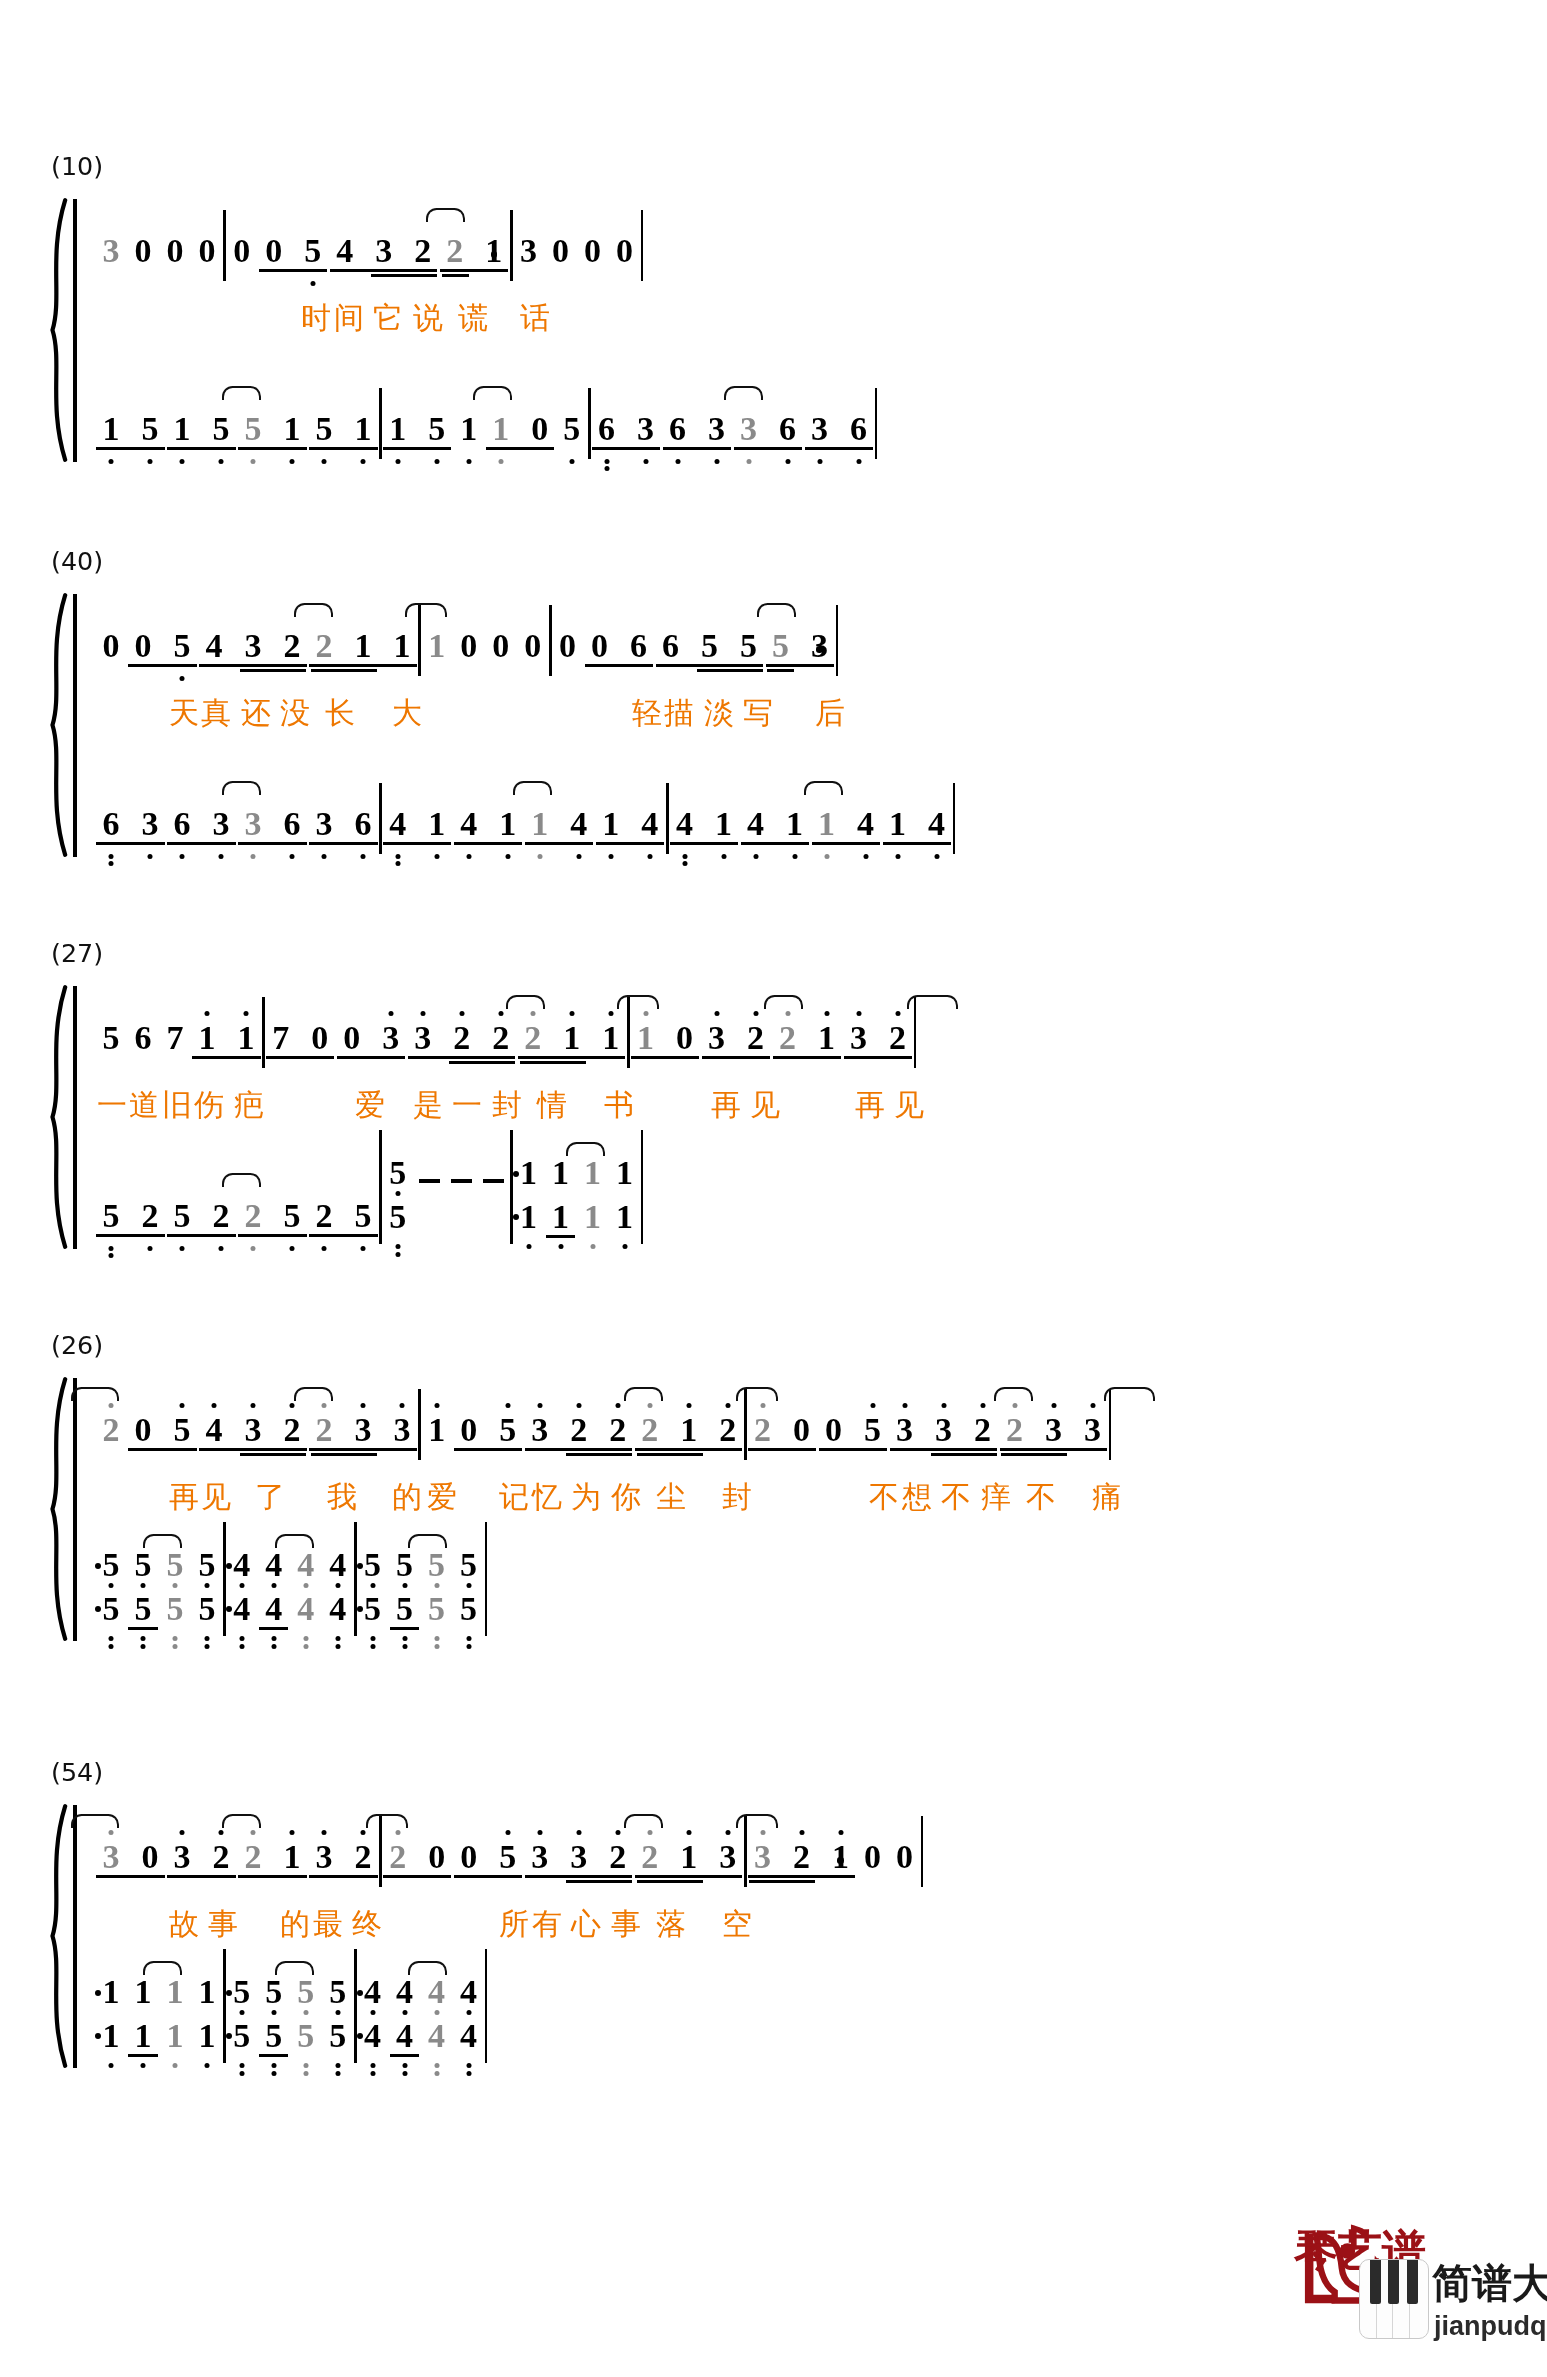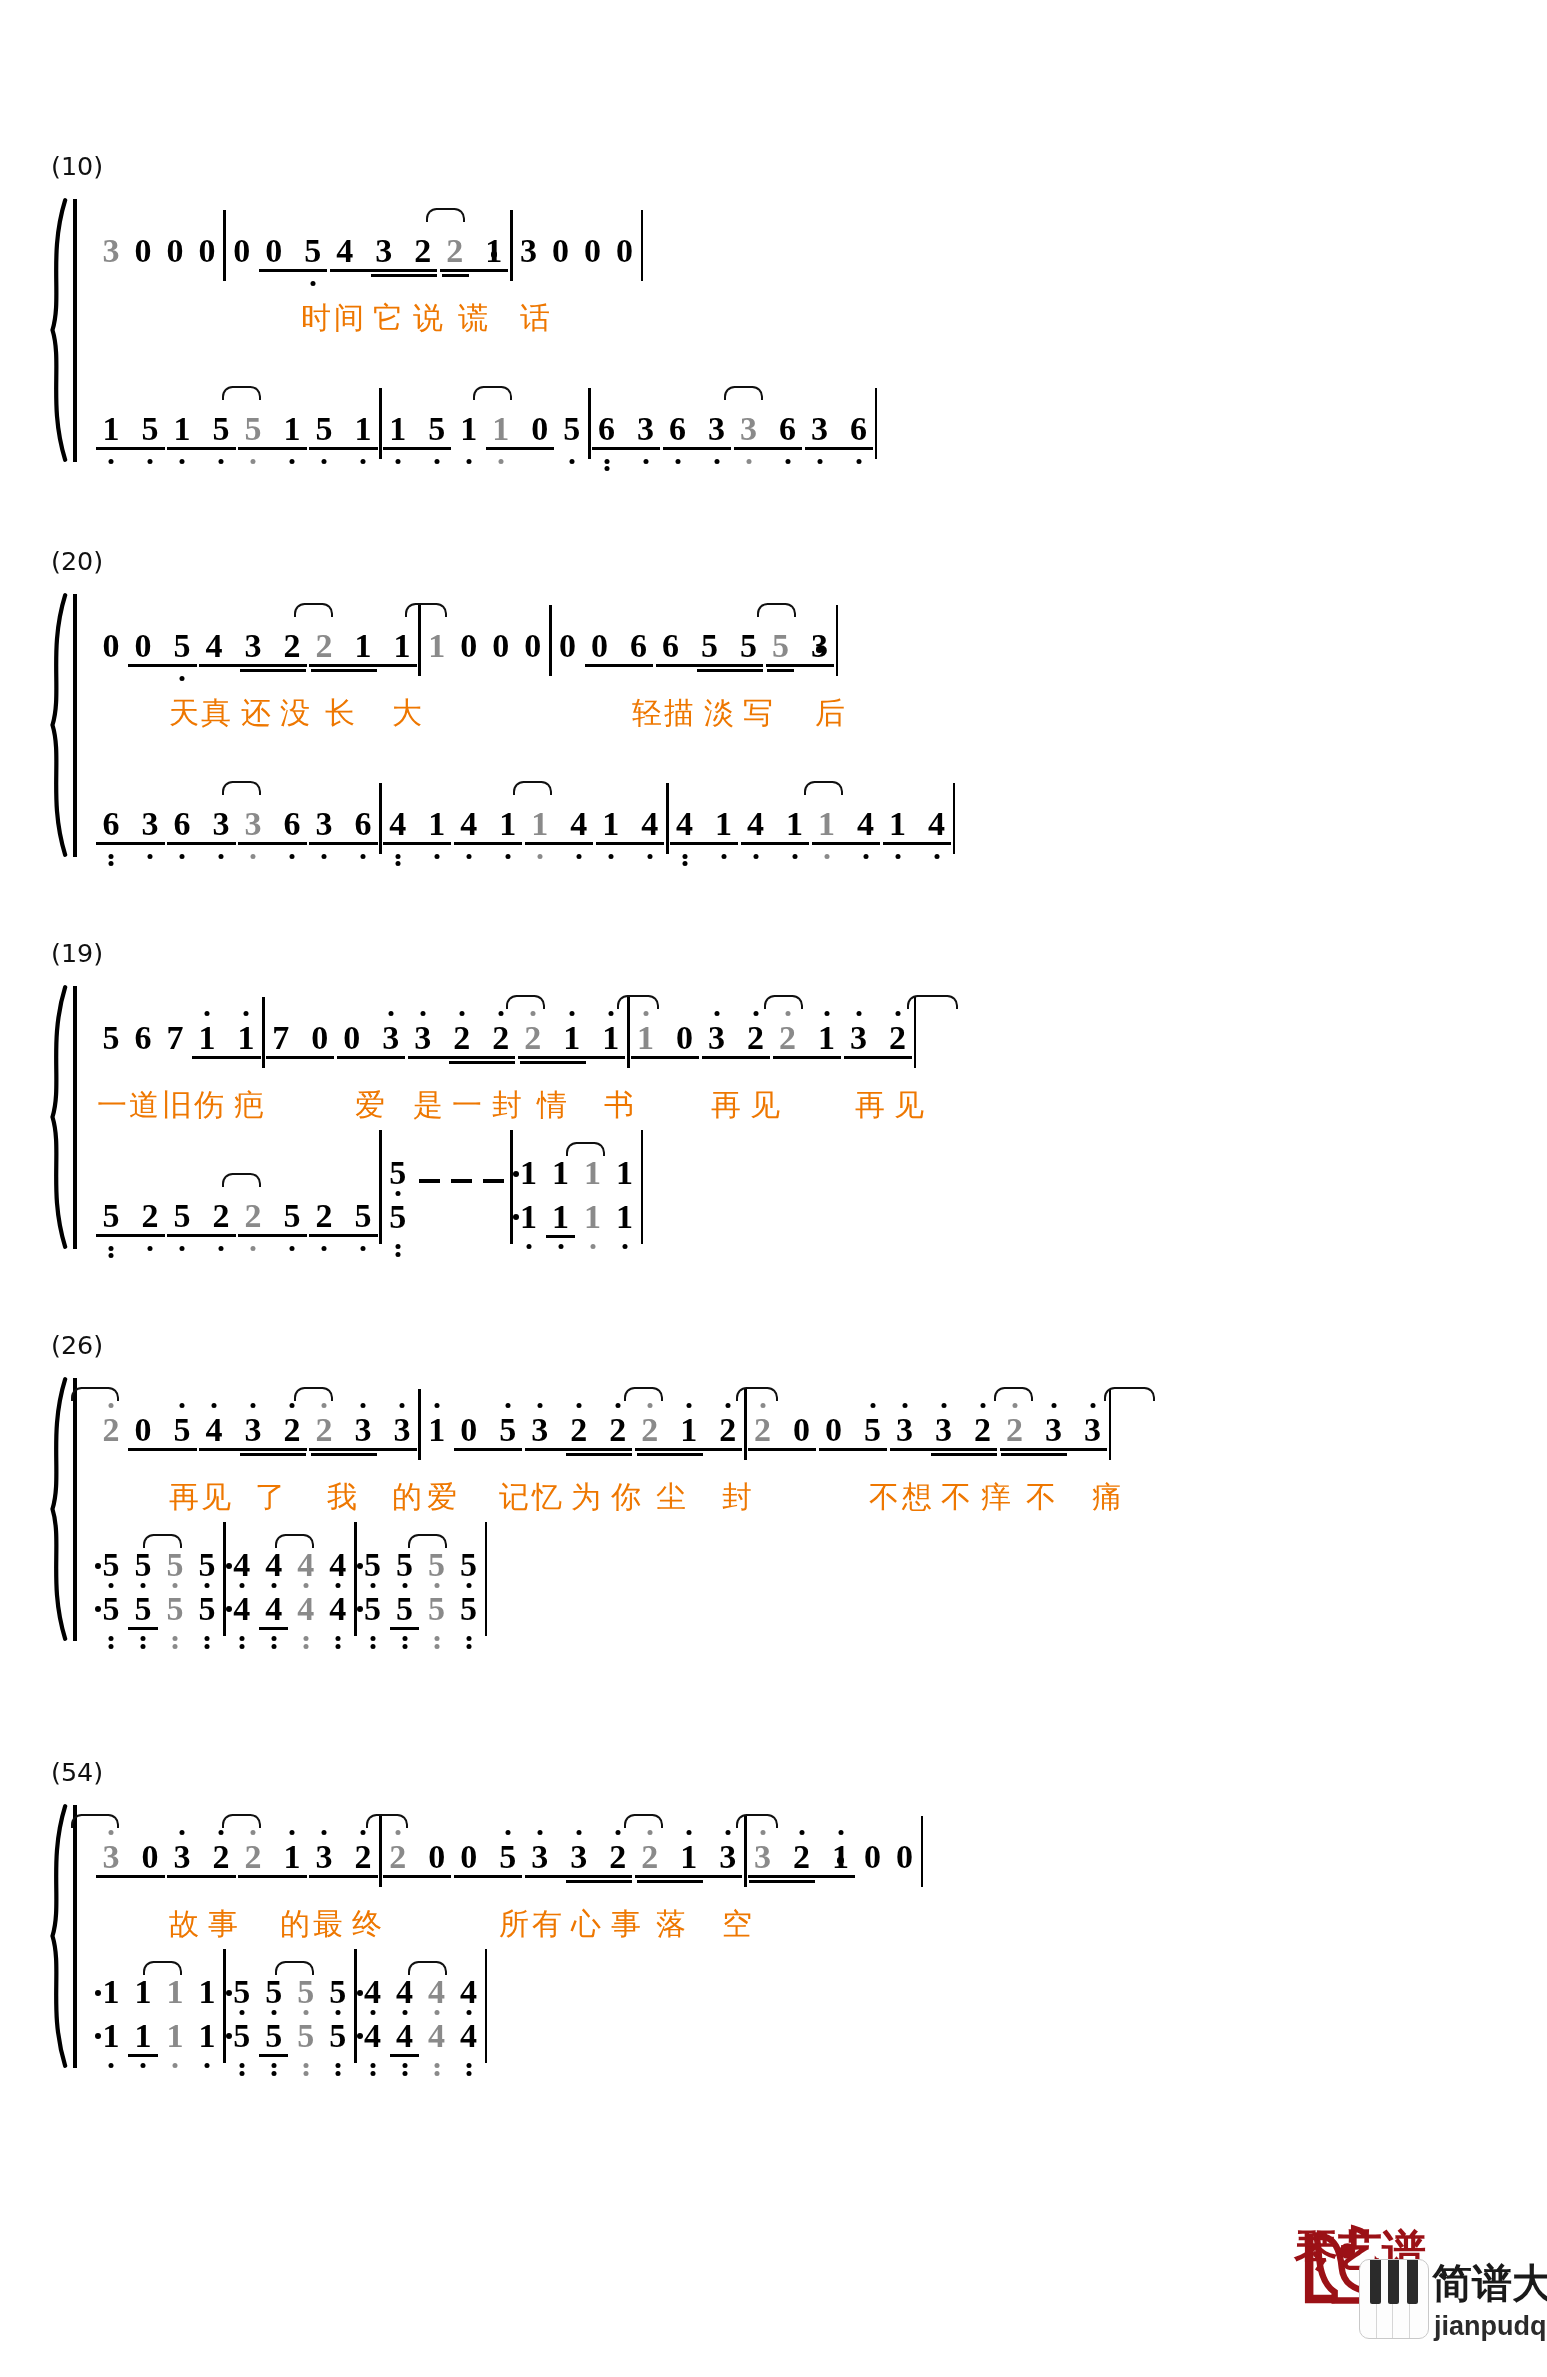--- a/index.html
+++ b/index.html
@@ -416,21 +416,21 @@
         <div class="row lyrics">
           <span class="lyr" style="left: 316px;">时</span>
           <span class="lyr" style="left: 349px;">间</span>
           <span class="lyr" style="left: 388px;">它</span>
           <span class="lyr" style="left: 428px;">说</span>
           <span class="lyr" style="left: 473px;">谎</span>
           <span class="lyr" style="left: 535px;">话</span>
         </div>
       </section>
       <section class="sys" style="top: 547px;">
-        <div class="sys-label">(20)</div>
+        <div class="sys-label">(40)</div>
         <div class="brace" style="top: 44px;"><svg width="30" height="268" viewBox="0 0 42 380">
             <path d="M34 6 C10 83.6 30 144.4 16 190 C30 235.6 10 296.40000000000003 34 374" fill="none" stroke="#000" stroke-width="6" stroke-linecap="round"></path>
           </svg></div>
         <div class="startline" style="top: 47px; height: 263px;"></div>
         <div class="row melody">
           <div class="grp">
             <div class="tok">
               <div class="ua"></div>
               <div class="d">0</div>
               <div class="bz"></div>
@@ -846,21 +846,21 @@
           <span class="lyr" style="left: 340px;">长</span>
           <span class="lyr" style="left: 407px;">大</span>
           <span class="lyr" style="left: 647px;">轻</span>
           <span class="lyr" style="left: 679px;">描</span>
           <span class="lyr" style="left: 719px;">淡</span>
           <span class="lyr" style="left: 758px;">写</span>
           <span class="lyr" style="left: 830px;">后</span>
         </div>
       </section>
       <section class="sys" style="top: 939px;">
-        <div class="sys-label">(19)</div>
+        <div class="sys-label">(27)</div>
         <div class="brace" style="top: 44px;"><svg width="30" height="268" viewBox="0 0 42 380">
             <path d="M34 6 C10 83.6 30 144.4 16 190 C30 235.6 10 296.40000000000003 34 374" fill="none" stroke="#000" stroke-width="6" stroke-linecap="round"></path>
           </svg></div>
         <div class="startline" style="top: 47px; height: 263px;"></div>
         <div class="row melody">
           <div class="grp">
             <div class="tok">
               <div class="ua"></div>
               <div class="d">5</div>
               <div class="bz"></div>

